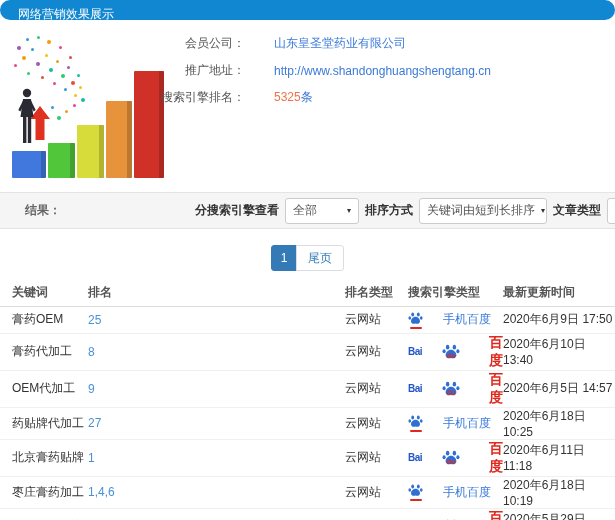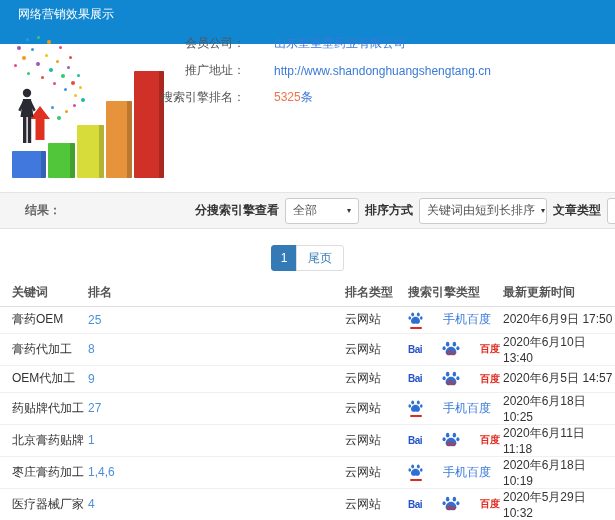--- a/index.html
+++ b/index.html
@@ -3,21 +3,21 @@
 <meta charset="utf-8">
 <style>
   * { margin:0; padding:0; box-sizing:border-box; }
   html,body { width:615px; height:520px; }
   body {
     position:relative; overflow:hidden; background:#fff;
     font-family:"Liberation Sans","DejaVu Sans",sans-serif;
     font-size:12px; color:#555;
   }
   
-  .header { position:absolute; top:0; left:0; width:615px; height:44px; background:#1287d1; }
+  .header { position:absolute; top:0; left:0; width:615px; height:20px; background:#1287d1;border-radius:13px; }
   .header-title { color:#fff; line-height:28px; padding-left:18px; font-size:12px; }
 
   
   .promo { position:absolute; left:0; top:28px; width:195px; height:162px; }
   .bar { position:absolute; bottom:12px; border-radius:1px; }
   .bar::before { content:""; position:absolute; top:-6px; left:3px; width:100%; height:6px;
     background:rgba(255,255,255,.45); transform:skewX(-45deg); }
   .bar::after { content:""; position:absolute; top:0; right:0; width:5px; height:100%;
     background:rgba(0,0,0,.18); }
   .confetti-dot { position:absolute; border-radius:2px; }
@@ -56,21 +56,21 @@
   table { width:615px; border-collapse:collapse; table-layout:fixed; font-size:12px; }
   th { text-align:left; font-weight:bold; color:#555; height:26px; border-bottom:1px solid #ddd; }
   td { height:27px; border-bottom:1px solid #f0f0f0; color:#333; }
   th:first-child, td:first-child { padding-left:12px;margin-left:48px; }
   .rank-link { color:#4a90d9; text-decoration:none; cursor:pointer; }
   .engine-badge { display:inline-flex; align-items:center; gap:20px; cursor:pointer; text-decoration:none; }
   .engine-label-mobile { color:#3a7ad9; }
   .paw-stack { display:inline-flex; flex-direction:column; align-items:center; line-height:0; }
   .paw-underline { width:12px; height:2px; background:#e0281e; margin-top:1px; border-radius:1px; }
   .bai-prefix { color:#2456c7; font-weight:bold; font-size:10px; letter-spacing:-0.5px; }
-  .baidu-cn { color:#e0281e; font-weight:bold; font-size:10px;text-align:right; }
+  .baidu-cn { color:#e0281e; font-weight:bold; font-size:14px;text-align:right; }
   .paw-du-wrap { position:relative; display:inline-block; width:18px; height:18px; }
   .du-text { position:absolute; left:50%; bottom:2px; transform:translateX(-50%);
     color:#e0281e; font-size:7px; font-weight:bold; }
 </style>
 </head>
 <body>
 
 <div class="header">
   <div class="header-title">网络营销效果展示</div>
 </div>

